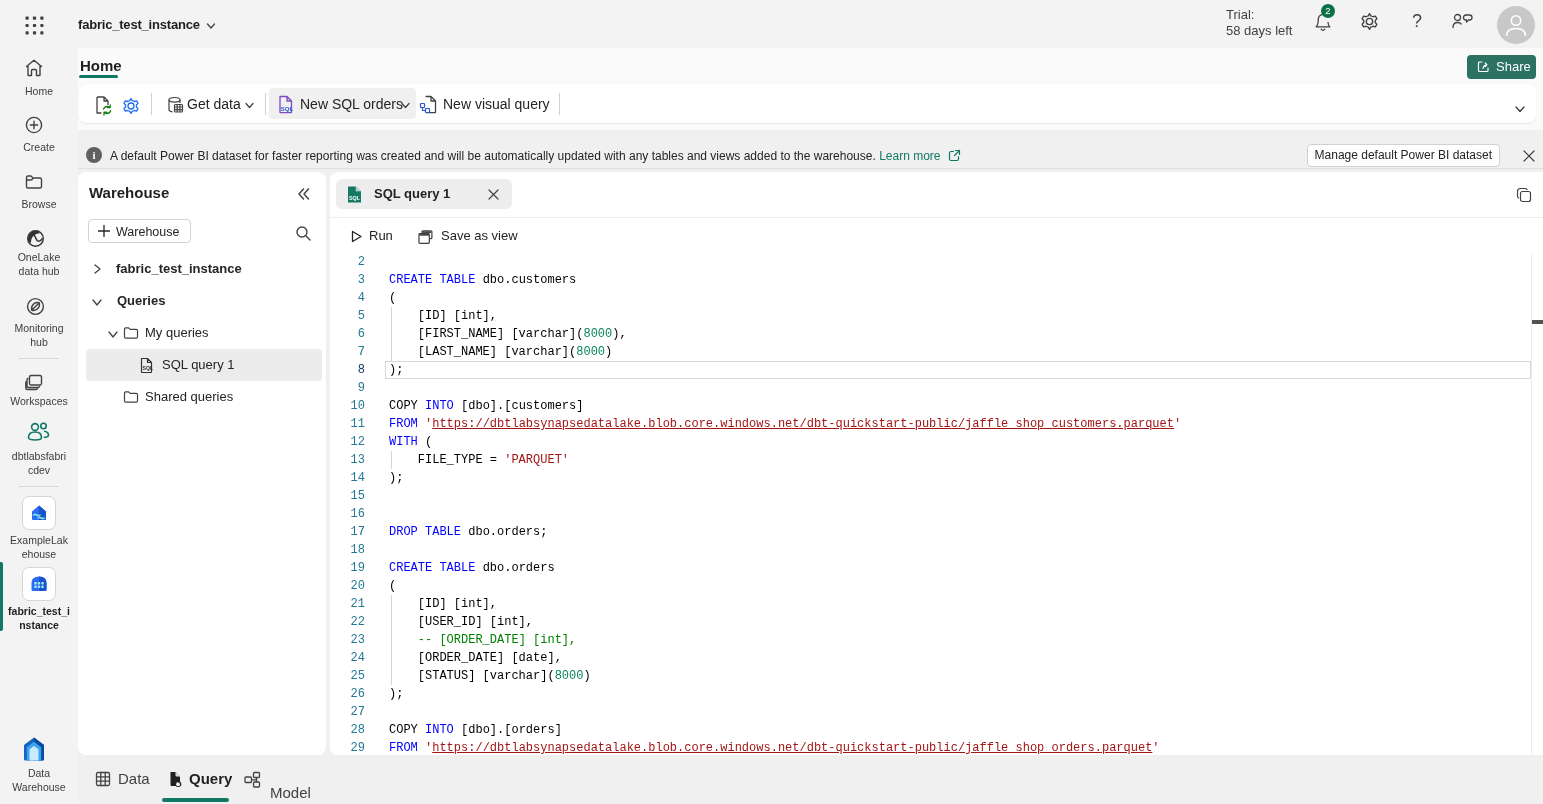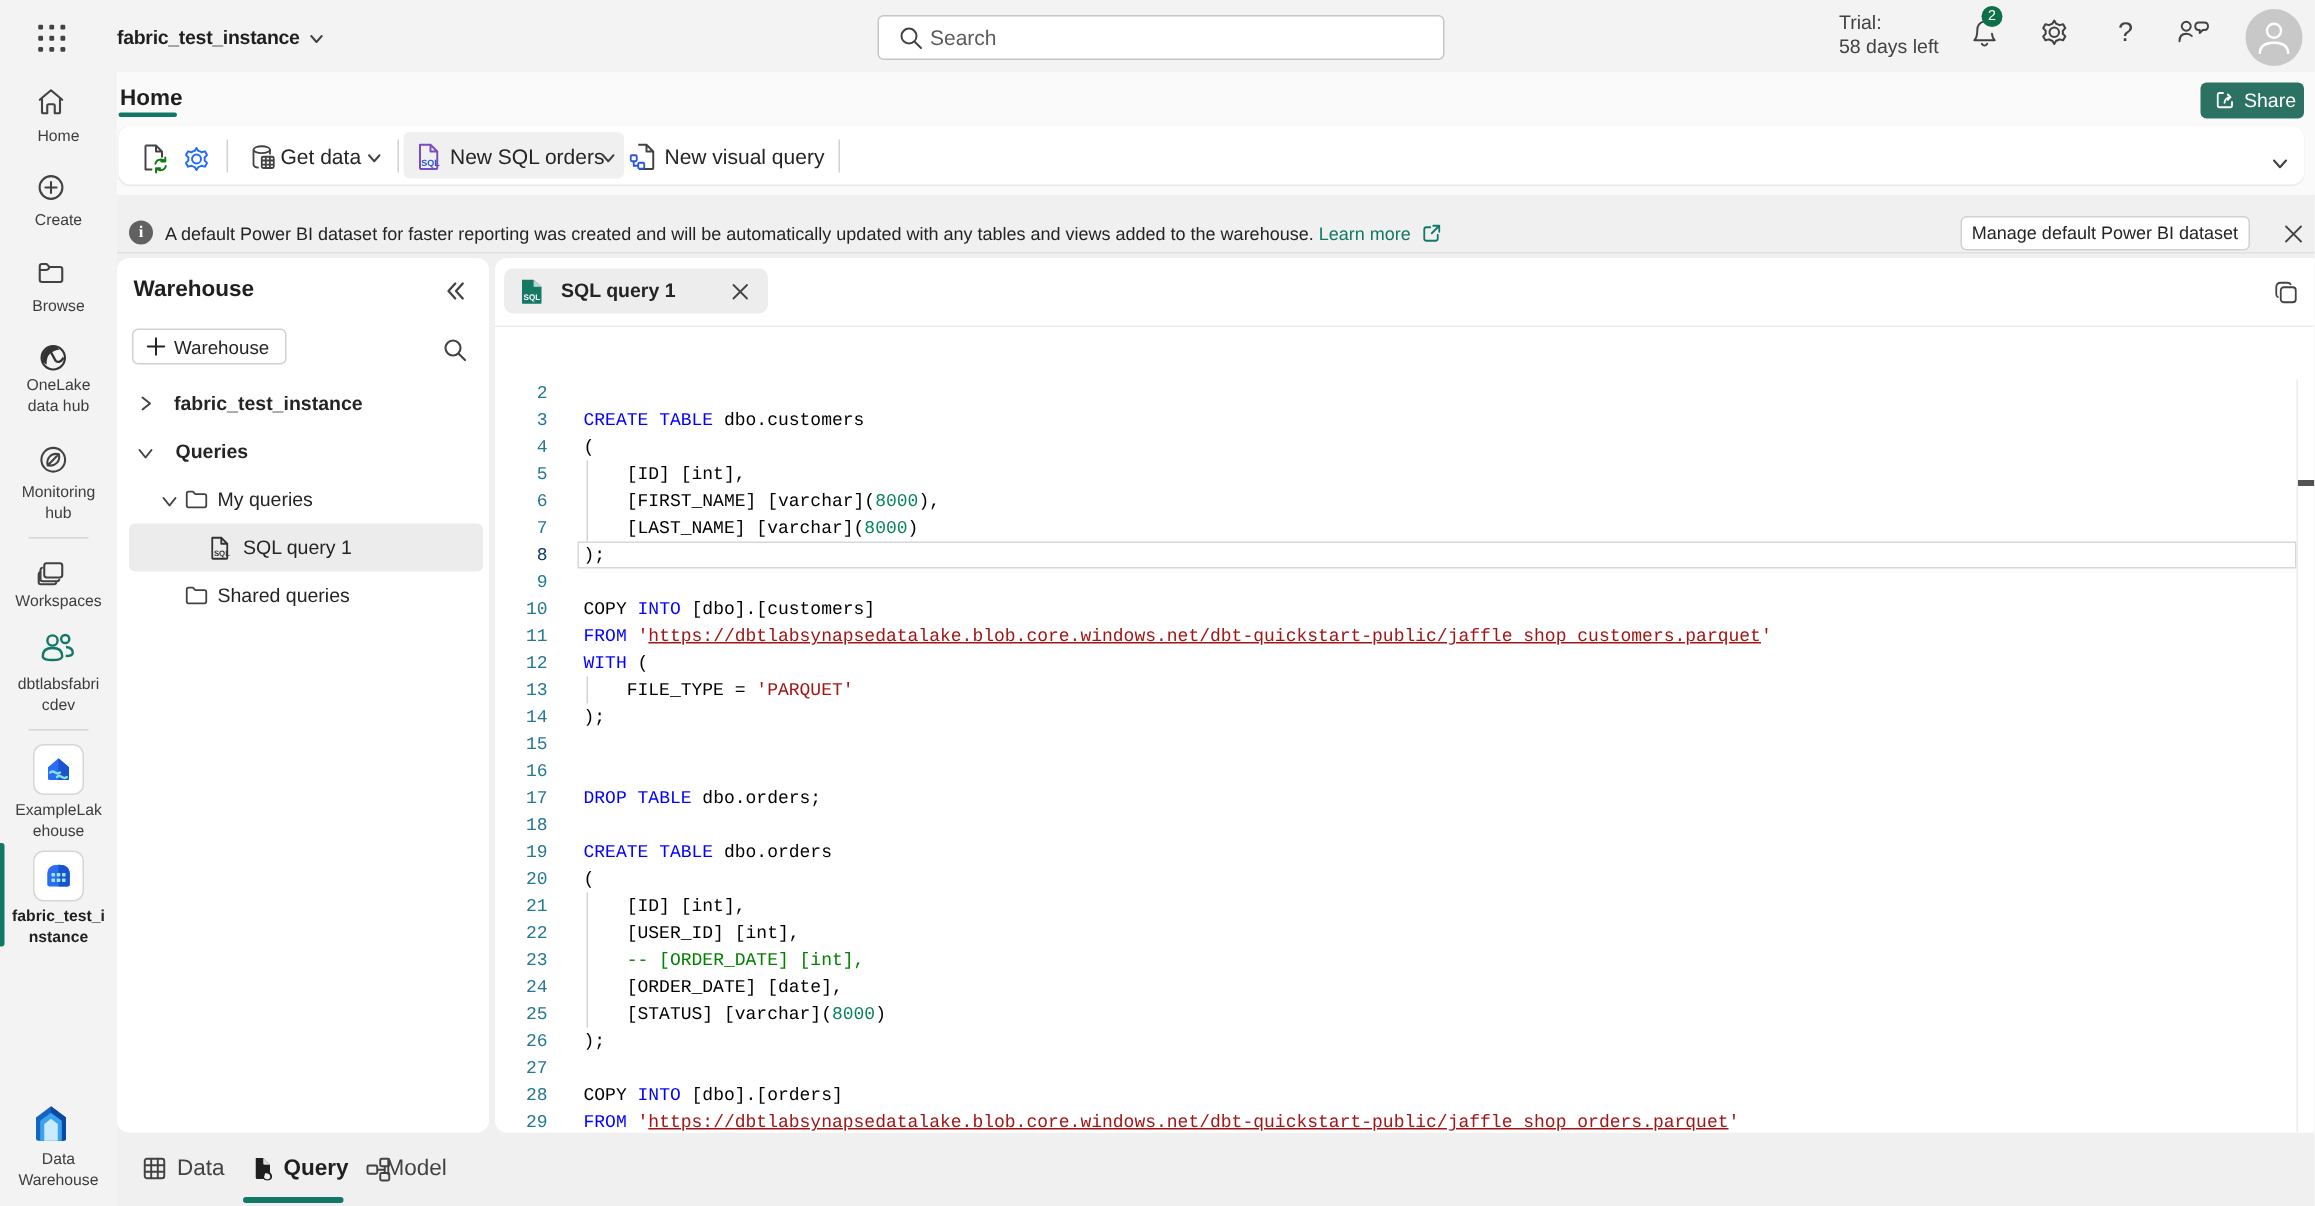--- a/index.html
+++ b/index.html
@@ -76,27 +76,20 @@
         <rect x="15.3" y="7.9" width="3.2" height="3.2" rx="0.8"></rect>
         <rect x="0.5" y="15.3" width="3.2" height="3.2" rx="0.8"></rect>
         <rect x="7.9" y="15.3" width="3.2" height="3.2" rx="0.8"></rect>
         <rect x="15.3" y="15.3" width="3.2" height="3.2" rx="0.8"></rect>
       </svg>
   </div>
   <div id="title">fabric_test_instance</div>
   <div class="abs" id="titlechev" style="left:205px;top:20px;">
     <svg width="12" height="12" viewBox="0 0 12 12" fill="none" stroke="#424242" stroke-width="1.3">
         <path d="M2.5 4 L6 8 L9.5 4" stroke-linecap="round" stroke-linejoin="round"></path>
-      </svg>
-  </div>
-  <div id="searchbox">
-      <span>Search</span>
-    <svg width="17" height="17" viewBox="0 0 17 17" fill="none" stroke="#424242" stroke-width="1.3" style="position:absolute;left:13px;top:6px;">
-        <circle cx="7" cy="7" r="5"></circle>
-        <path d="M10.8 10.8 L15 15" stroke-linecap="round"></path>
       </svg>
   </div>
   <div id="trial">Trial:<br>58 days left</div>
   <div class="abs" id="bellwrap" style="left:1313px;top:11px;">
     <svg width="22" height="22" viewBox="0 0 22 22" fill="none" stroke="#424242" stroke-width="1.3">
         <path d="M3.2 15.8 Q5.2 14 5.2 9 Q5.2 4.2 9.8 3.4 Q10.4 3.3 11 3.4 M3.2 15.8 H16.8 Q15.3 14.6 15 11.5" stroke-linecap="round" stroke-linejoin="round"></path>
         <path d="M8.2 18.2 Q9 19.4 10 19.4 Q11 19.4 11.8 18.2" stroke-linecap="round"></path>
       </svg>
     <div style="position:absolute;left:8px;top:-7px;width:14px;height:14px;border-radius:50%;background:#0e7048;color:#fff;font-size:9.5px;text-align:center;line-height:14px;">2</div>
   </div>
@@ -362,20 +355,33 @@
       <svg width="13" height="13" viewBox="0 0 13 13" fill="none" stroke="#424242" stroke-width="1.2" style="position:absolute;left:151px;top:9px;">
           <path d="M2 2 L11 11 M11 2 L2 11" stroke-linecap="round"></path>
         </svg>
     </div>
     <div class="abs" style="left:1186px;top:15px;">
       <svg width="17" height="17" viewBox="0 0 17 17" fill="none" stroke="#424242" stroke-width="1.2">
           <rect x="4.5" y="4.5" width="10" height="10" rx="2"></rect>
           <path d="M2.5 11 Q1.5 10.5 1.5 9 V4.5 Q1.5 1.5 4.5 1.5 H9 Q10.5 1.5 11 2.5" stroke-linecap="round"></path>
         </svg>
     </div>
+  </div>
+  <div id="runrow">
+    <svg width="15" height="15" viewBox="0 0 15 15" fill="none" stroke="#242424" stroke-width="1.3" style="position:absolute;left:19px;top:11px;">
+        <path d="M3.5 2.5 L12 7.5 L3.5 12.5 Z" stroke-linejoin="round"></path>
+      </svg>
+    <span style="position:absolute;left:39px;top:10px;">Run</span>
+    <svg width="17" height="17" viewBox="0 0 17 17" fill="none" stroke="#3d3d3d" stroke-width="1.2" style="position:absolute;left:87px;top:11px;">
+        <path d="M5 5.6 V2.8 Q5 1.8 6 1.8 H13.9 Q14.9 1.8 14.9 2.8 V8.7 Q14.9 9.7 13.9 9.7 H12.4" fill="none"></path>
+        <path d="M5.4 2.2 H14.5 V3.9 H5.4 Z" fill="#4a4a4a" stroke="none"></path>
+        <rect x="2" y="4.6" width="10.3" height="9.7" rx="0.8" fill="#fff"></rect>
+        <path d="M2.4 5 H11.9 V6.8 H2.4 Z" fill="#4a4a4a" stroke="none"></path>
+      </svg>
+    <span style="position:absolute;left:111px;top:10px;">Save as view</span>
   </div>
   <div id="code">
     <div id="curline"></div>
     <div id="gutter"> 2
  3
  4
  5
  6
  7
 <span style="color:#0f3a6b"> 8</span>
@@ -448,15 +454,15 @@
       <path d="M8.6 9.6 Q13.2 9.1 14.2 12.4 Q15 15.2 12.2 16 Q9.4 16.7 8.3 14.3" fill="#1f1f1f"></path>
       <path d="M9.8 11.2 Q12.6 10.9 13.1 13 Q13.5 14.9 11.4 15.2 Q9.4 15.4 9 13.6" fill="#f0f0f0"></path>
     </svg>
   <span class="btab" style="left:111px;font-weight:700;color:#1f1f1f;">Query</span>
   <svg width="19" height="18" viewBox="0 0 19 18" fill="none" stroke="#424242" stroke-width="1.3" style="position:absolute;left:165px;top:15px;">
       <rect x="10.5" y="1.5" width="6" height="5" rx="1"></rect>
       <rect x="10.5" y="11" width="6" height="5" rx="1"></rect>
       <rect x="2" y="6" width="6.5" height="5.5" rx="1"></rect>
       <path d="M8.5 8.8 H13.5 V6.5 M13.5 11 V8.8"></path>
     </svg>
-  <span class="btab" style="left:179px;">Model</span>
+  <span class="btab" style="left:192px;margin-top:14px;">Model</span>
 </div>
 <div id="qline"></div>
 
 </body></html>

